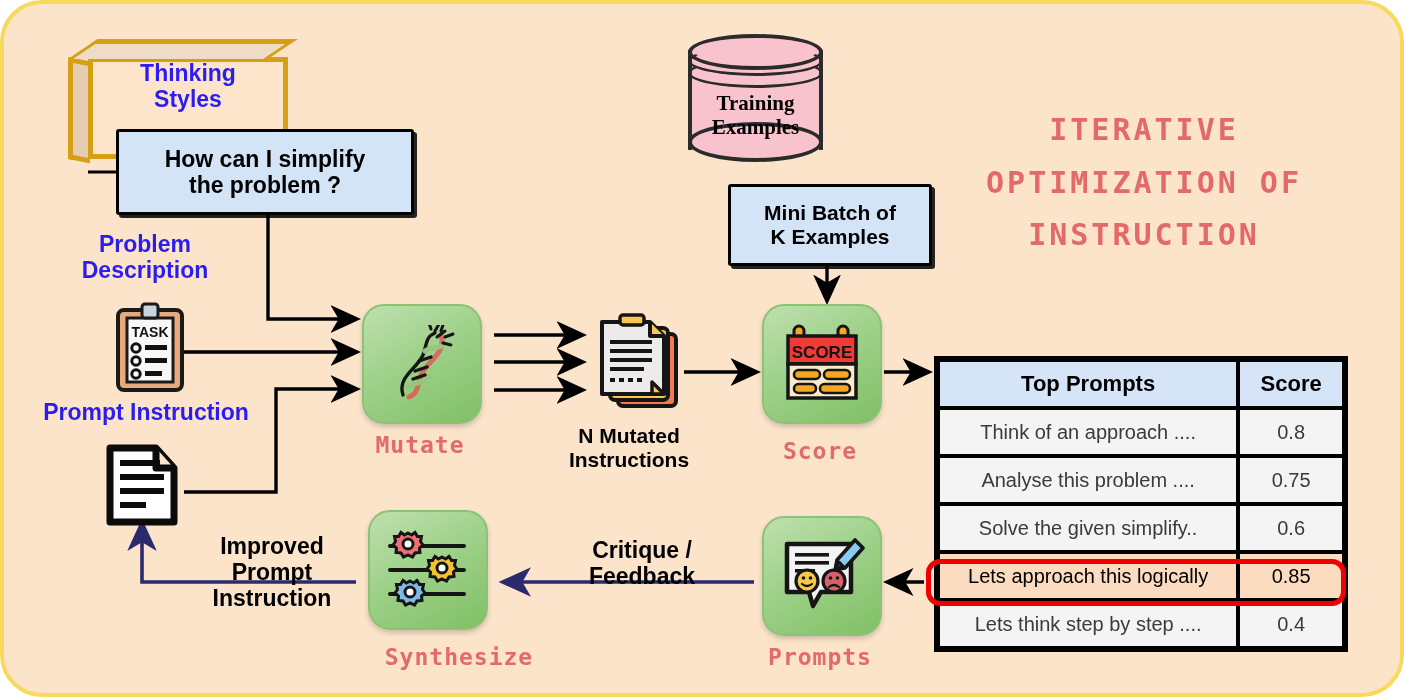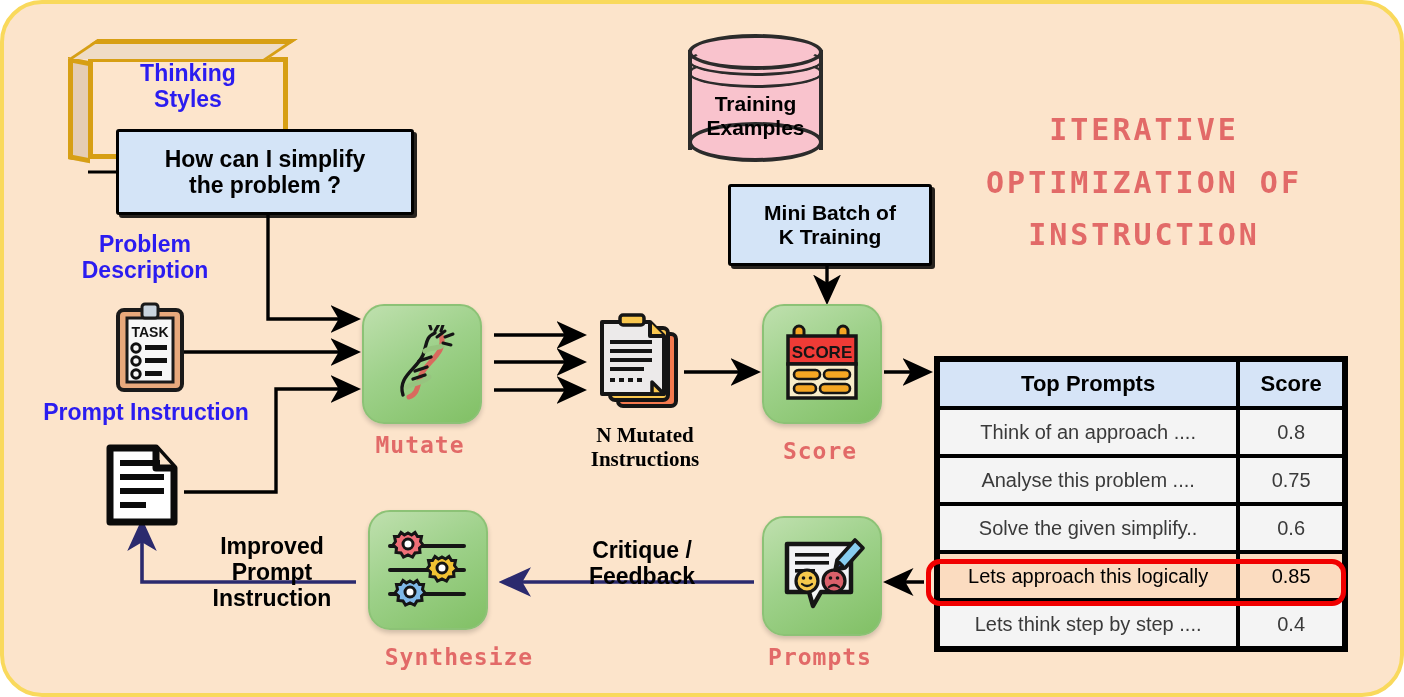--- a/index.html
+++ b/index.html
@@ -59,21 +59,21 @@
 
   
   .rbox{
     background:#d4e4f7;border:3px solid #000;border-radius:3px;
     box-shadow:3px 3px 0 rgba(0,0,0,.85);
     display:flex;align-items:center;justify-content:center;
   }
   .rbox span{color:#000;font-weight:bold;text-align:center;white-space:pre-line;line-height:1.15;}
 
   
-  .cyl{left:684px;top:30px;width:148px;height:132px;}
+  .cyl{left:684px;top:30px;width:148px;height:132px;font-family:Liberation Serif, serif;}
   .cyl-body{
     position:absolute;left:0;top:16px;width:135px;height:100px;
     background:#f9c3cd;border-left:4px solid #2b2b2b;border-right:4px solid #2b2b2b;
     box-sizing:border-box;
   }
   .cyl-bottom{
     position:absolute;left:0;top:88px;width:135px;height:40px;
     background:#f9c3cd;border:4px solid #2b2b2b;border-radius:50%;box-sizing:border-box;
   }
   .cyl-top{
@@ -215,21 +215,21 @@
     <div class="cyl-bottom"></div>
     <div class="cyl-top"></div>
     <div class="cyl-ring" style="top:12px;"></div>
     <div class="cyl-ring" style="top:24px;"></div>
     <div class="cyl-text black-label" style="font-size:21px;">Training
 Examples</div>
   </div>
 
   <div class="abs rbox" style="left:724px;top:180px;width:198px;height:76px;">
     <span style="font-size:21px;">Mini Batch of
-K Training</span>
+K Examples</span>
   </div>
 
   <div class="abs tile" style="left:358px;top:300px;">
     <svg width="78" height="78" viewBox="0 0 78 78">
       <g stroke="#151515" stroke-width="3.4" fill="none" stroke-linecap="round">
         <path d="M20,70 C14,52 34,44 40,30 C44,20 42,12 52,8" stroke="#151515"></path>
         <path d="M58,10 C64,28 44,36 38,50 C34,60 36,68 26,72" stroke="#d96a5e" stroke-width="5"></path>
         <path d="M24,62 C30,58 40,58 46,52" stroke="#97c47f" stroke-width="5"></path>
         <path d="M32,46 L44,42"></path>
         <path d="M30,54 L42,50"></path>
@@ -261,21 +261,21 @@
         <rect x="14" y="46" width="42" height="4"></rect>
         <rect x="14" y="55" width="34" height="4"></rect>
         <rect x="14" y="66" width="5" height="4"></rect>
           <rect x="23" y="66" width="5" height="4"></rect>
         <rect x="32" y="66" width="5" height="4"></rect>
           <rect x="41" y="66" width="5" height="4"></rect>
       </g>
       <path d="M56,70 V82 H68 Z" fill="#f9c74f" stroke="#151515" stroke-width="3.5" stroke-linejoin="round"></path>
     </svg>
   </div>
-  <div class="abs black-label" style="left:550px;top:420px;width:182px;font-family:Liberation Serif, serif;">N Mutated
+  <div class="abs black-label" style="left:534px;top:420px;width:182px;">N Mutated
 Instructions</div>
 
   <div class="abs tile" style="left:758px;top:300px;">
     <svg width="84" height="80" viewBox="0 0 84 80">
       <rect x="14" y="2" width="10" height="22" rx="5" fill="#f5a623" stroke="#151515" stroke-width="3"></rect>
       <rect x="58" y="2" width="10" height="22" rx="5" fill="#f5a623" stroke="#151515" stroke-width="3"></rect>
       <rect x="8" y="12" width="68" height="28" fill="#ef3b36" stroke="#151515" stroke-width="3.5"></rect>
       <text x="42" y="34" font-family="Liberation Sans, sans-serif" font-size="17" font-weight="bold" fill="#151515" text-anchor="middle">SCORE</text>
       <rect x="8" y="40" width="68" height="34" fill="#f8ecc8" stroke="#151515" stroke-width="3.5"></rect>
       <rect x="14" y="46" width="26" height="9" rx="4.5" fill="#f5a623" stroke="#151515" stroke-width="2.6"></rect>

